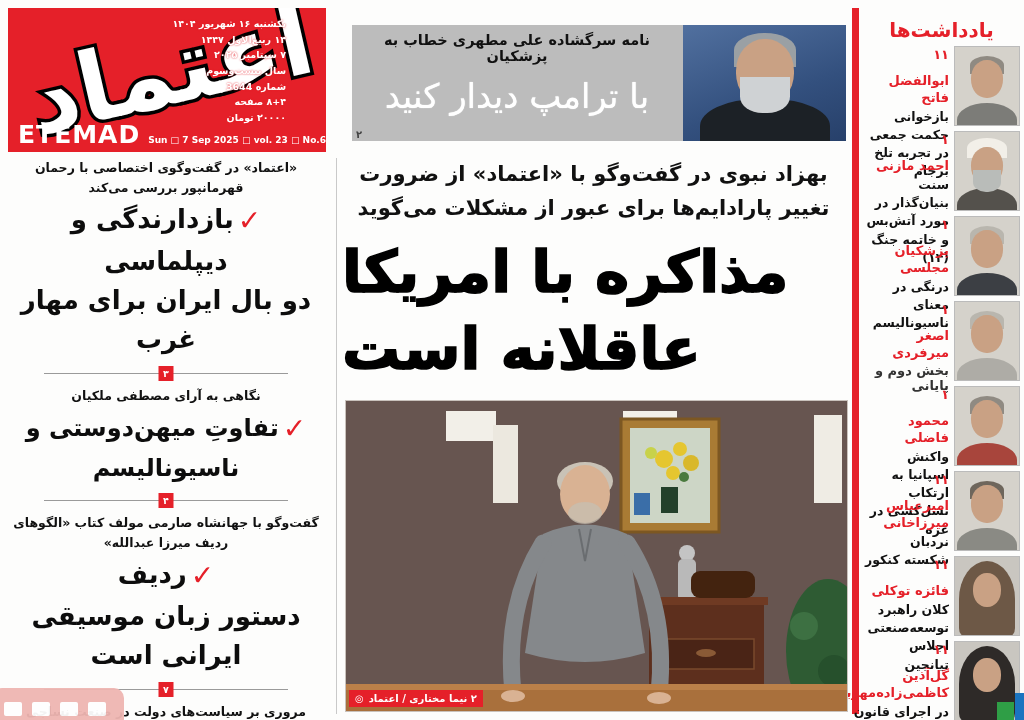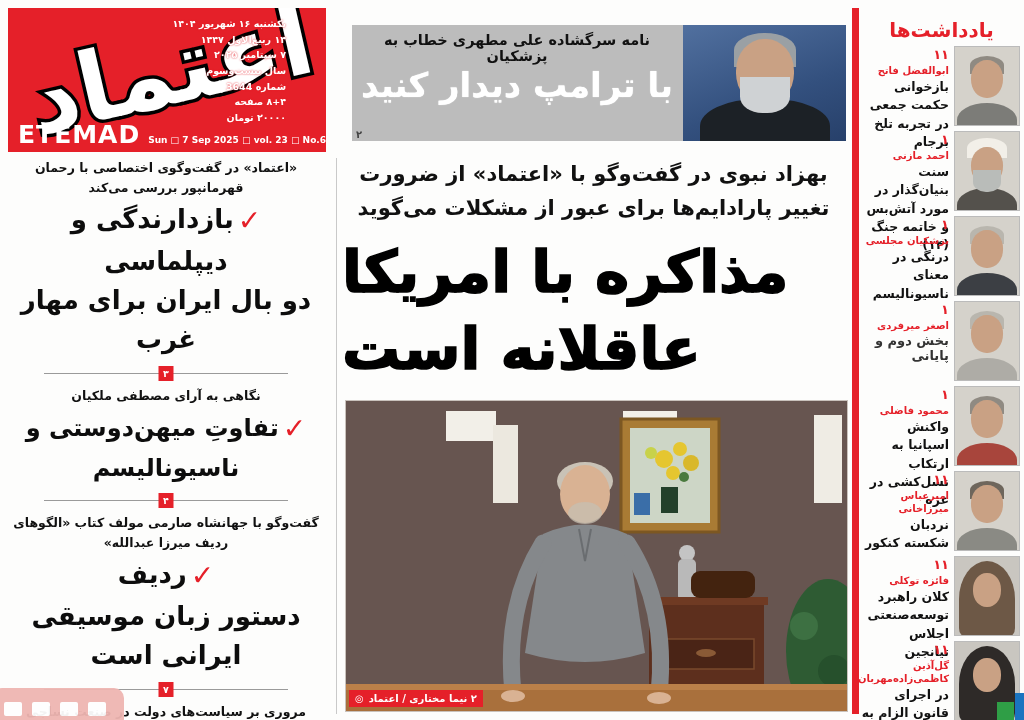--- a/index.html
+++ b/index.html
@@ -25,21 +25,21 @@
   .ts-head{position:absolute;left:50%;top:14px;transform:translateX(-50%);width:58px;height:66px;
     border-radius:48%;background:#c9a184}
   .ts-hair{position:absolute;left:50%;top:8px;transform:translateX(-50%);width:62px;height:34px;
     border-radius:50% 50% 0 0;background:#9aa0a4}
   .ts-beard{position:absolute;left:50%;top:52px;transform:translateX(-50%);width:50px;height:36px;
     border-radius:0 0 45% 45%;background:#cfd2d4}
   .ts-body{position:absolute;left:50%;top:74px;transform:translateX(-50%);width:130px;height:60px;
     border-radius:45% 45% 0 0;background:#1c2126}
   #ts-text{position:absolute;right:170px;left:6px;top:0;height:100%;text-align:center}
   #ts-kicker{font-size:14.5px;font-weight:bold;color:#111;margin-top:7px}
-  #ts-headline{font-size:34px;font-weight:bold;color:#fff;line-height:1.15;margin-top:2px;
+  #ts-headline{font-size:34px;font-weight:normal;color:#fff;line-height:1.15;margin-top:13px;
     text-shadow:0 0 1px #fff}
   #ts-subhead{font-size:13.5px;font-weight:bold;color:#111;line-height:1.5;margin-top:6px}
   #ts-page{position:absolute;left:4px;bottom:1px;font-size:10px;color:#444;font-weight:bold}
 
   
   #sb-bar{left:852px;top:8px;width:7px;height:706px;background:#e52029}
   #sidebar{left:863px;top:8px;width:157px;height:706px}
   #sb-title{color:#e52029;font-weight:bold;font-size:20px;text-align:center;margin-top:10px}
   .sb-item{position:absolute;left:0;width:157px;height:85px;display:flex;direction:rtl;gap:5px}
   .sb-photo{width:66px;height:80px;position:relative;overflow:hidden;background:#d5d2cb;
@@ -57,21 +57,21 @@
   .av-cleric .body{background:#54514c}
   .av-suit .body{background:#3c3f44}
   .av-gray .hair{background:#b9b6ae}
   .av-woman{background:#c9c6c0}
   .av-woman .hood{position:absolute;left:50%;top:4px;transform:translateX(-50%);width:56px;
     height:76px;border-radius:50% 50% 12% 12%;background:#2e2a28}
   .av-woman .head{top:16px;width:28px;height:34px}
   .av-woman.av-brown .hood{background:#6d5846}
   .sb-text{flex:1;text-align:right;direction:rtl;padding-top:2px}
   .sb-num{color:#e52029;font-weight:bold;font-size:13px;line-height:1.1}
-  .sb-author{color:#e52029;font-size:10px;font-weight:bold;line-height:1.3;margin-top:2px}
+  .sb-author{color:#e52029;font-size:13px;font-weight:bold;line-height:1.3;margin-top:11px}
   .sb-title-txt{color:#111;font-size:12.5px;font-weight:bold;line-height:1.45;margin-top:1px}
   .sb-note{color:#333;font-size:13px;font-weight:bold;margin-top:1px}
 
   
   #center-rule{left:336px;top:158px;width:1px;height:556px;background:#c9c9c9}
   #center-kicker{left:342px;top:158px;width:503px;text-align:center;font-size:21px;
     font-weight:bold;color:#111;line-height:1.6}
   #main-headline{left:342px;top:234px;width:503px;text-align:left;color:#000;
     font-size:58px;font-weight:bold;line-height:1.32;-webkit-text-stroke:1.6px #000}
   #main-photo{left:345px;top:400px;width:503px;height:312px;border:1px solid #c9c2bc;

